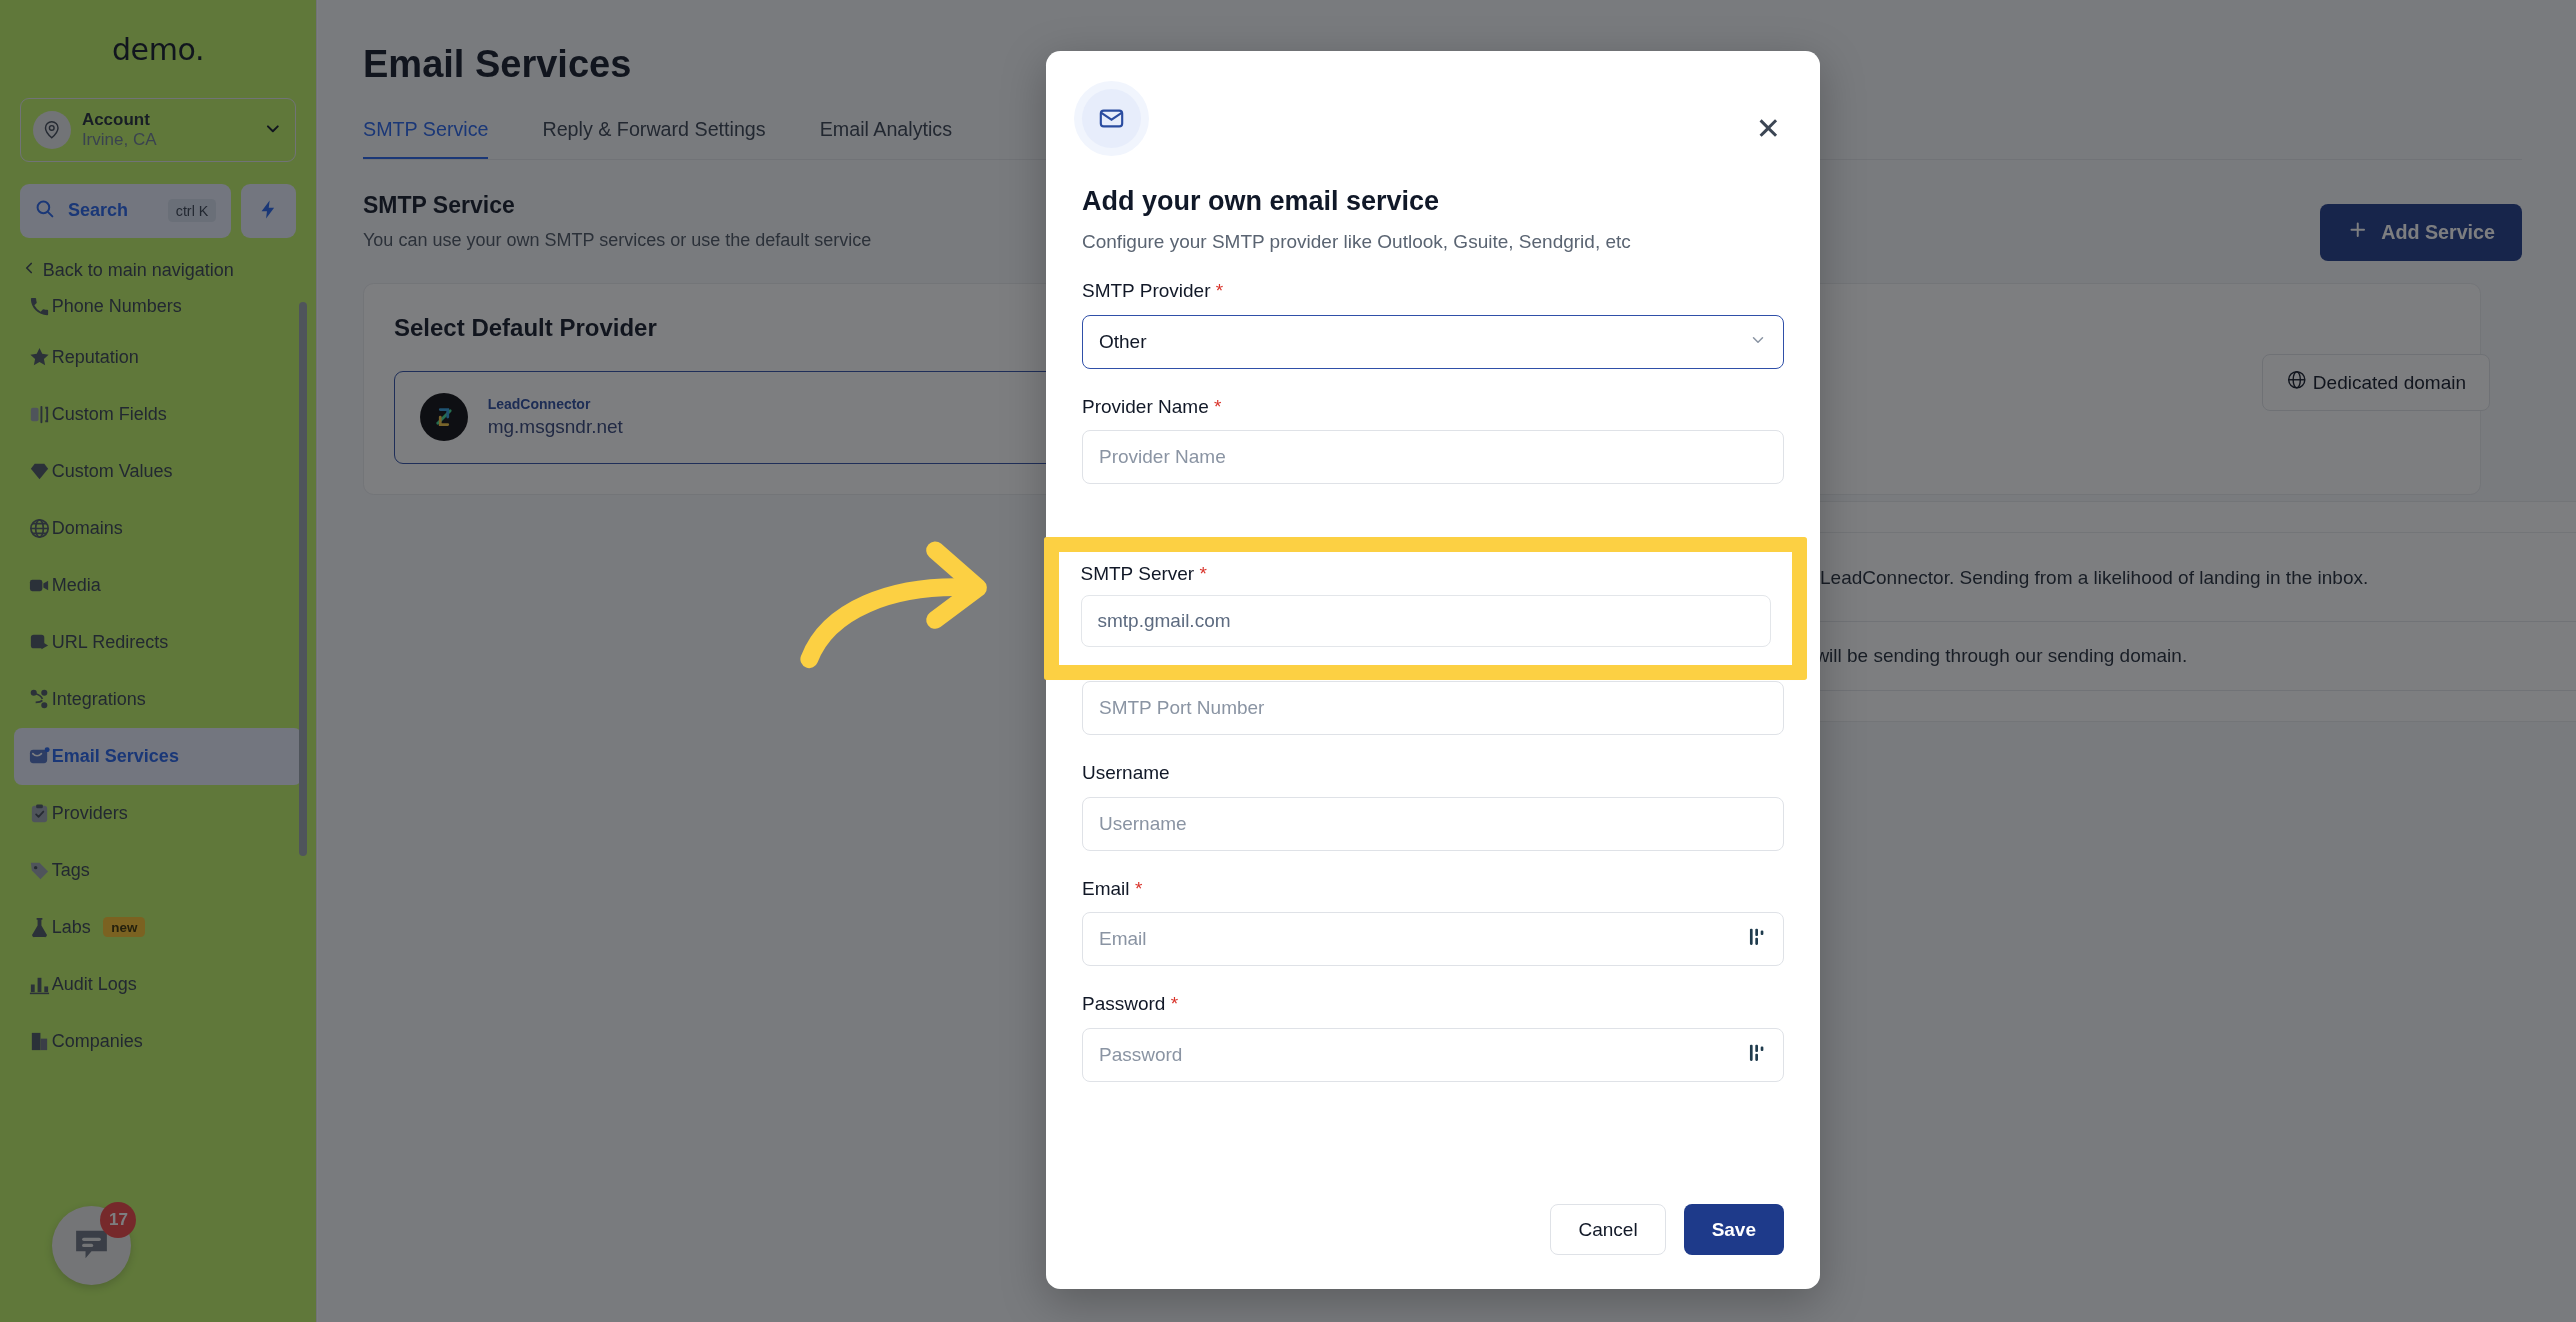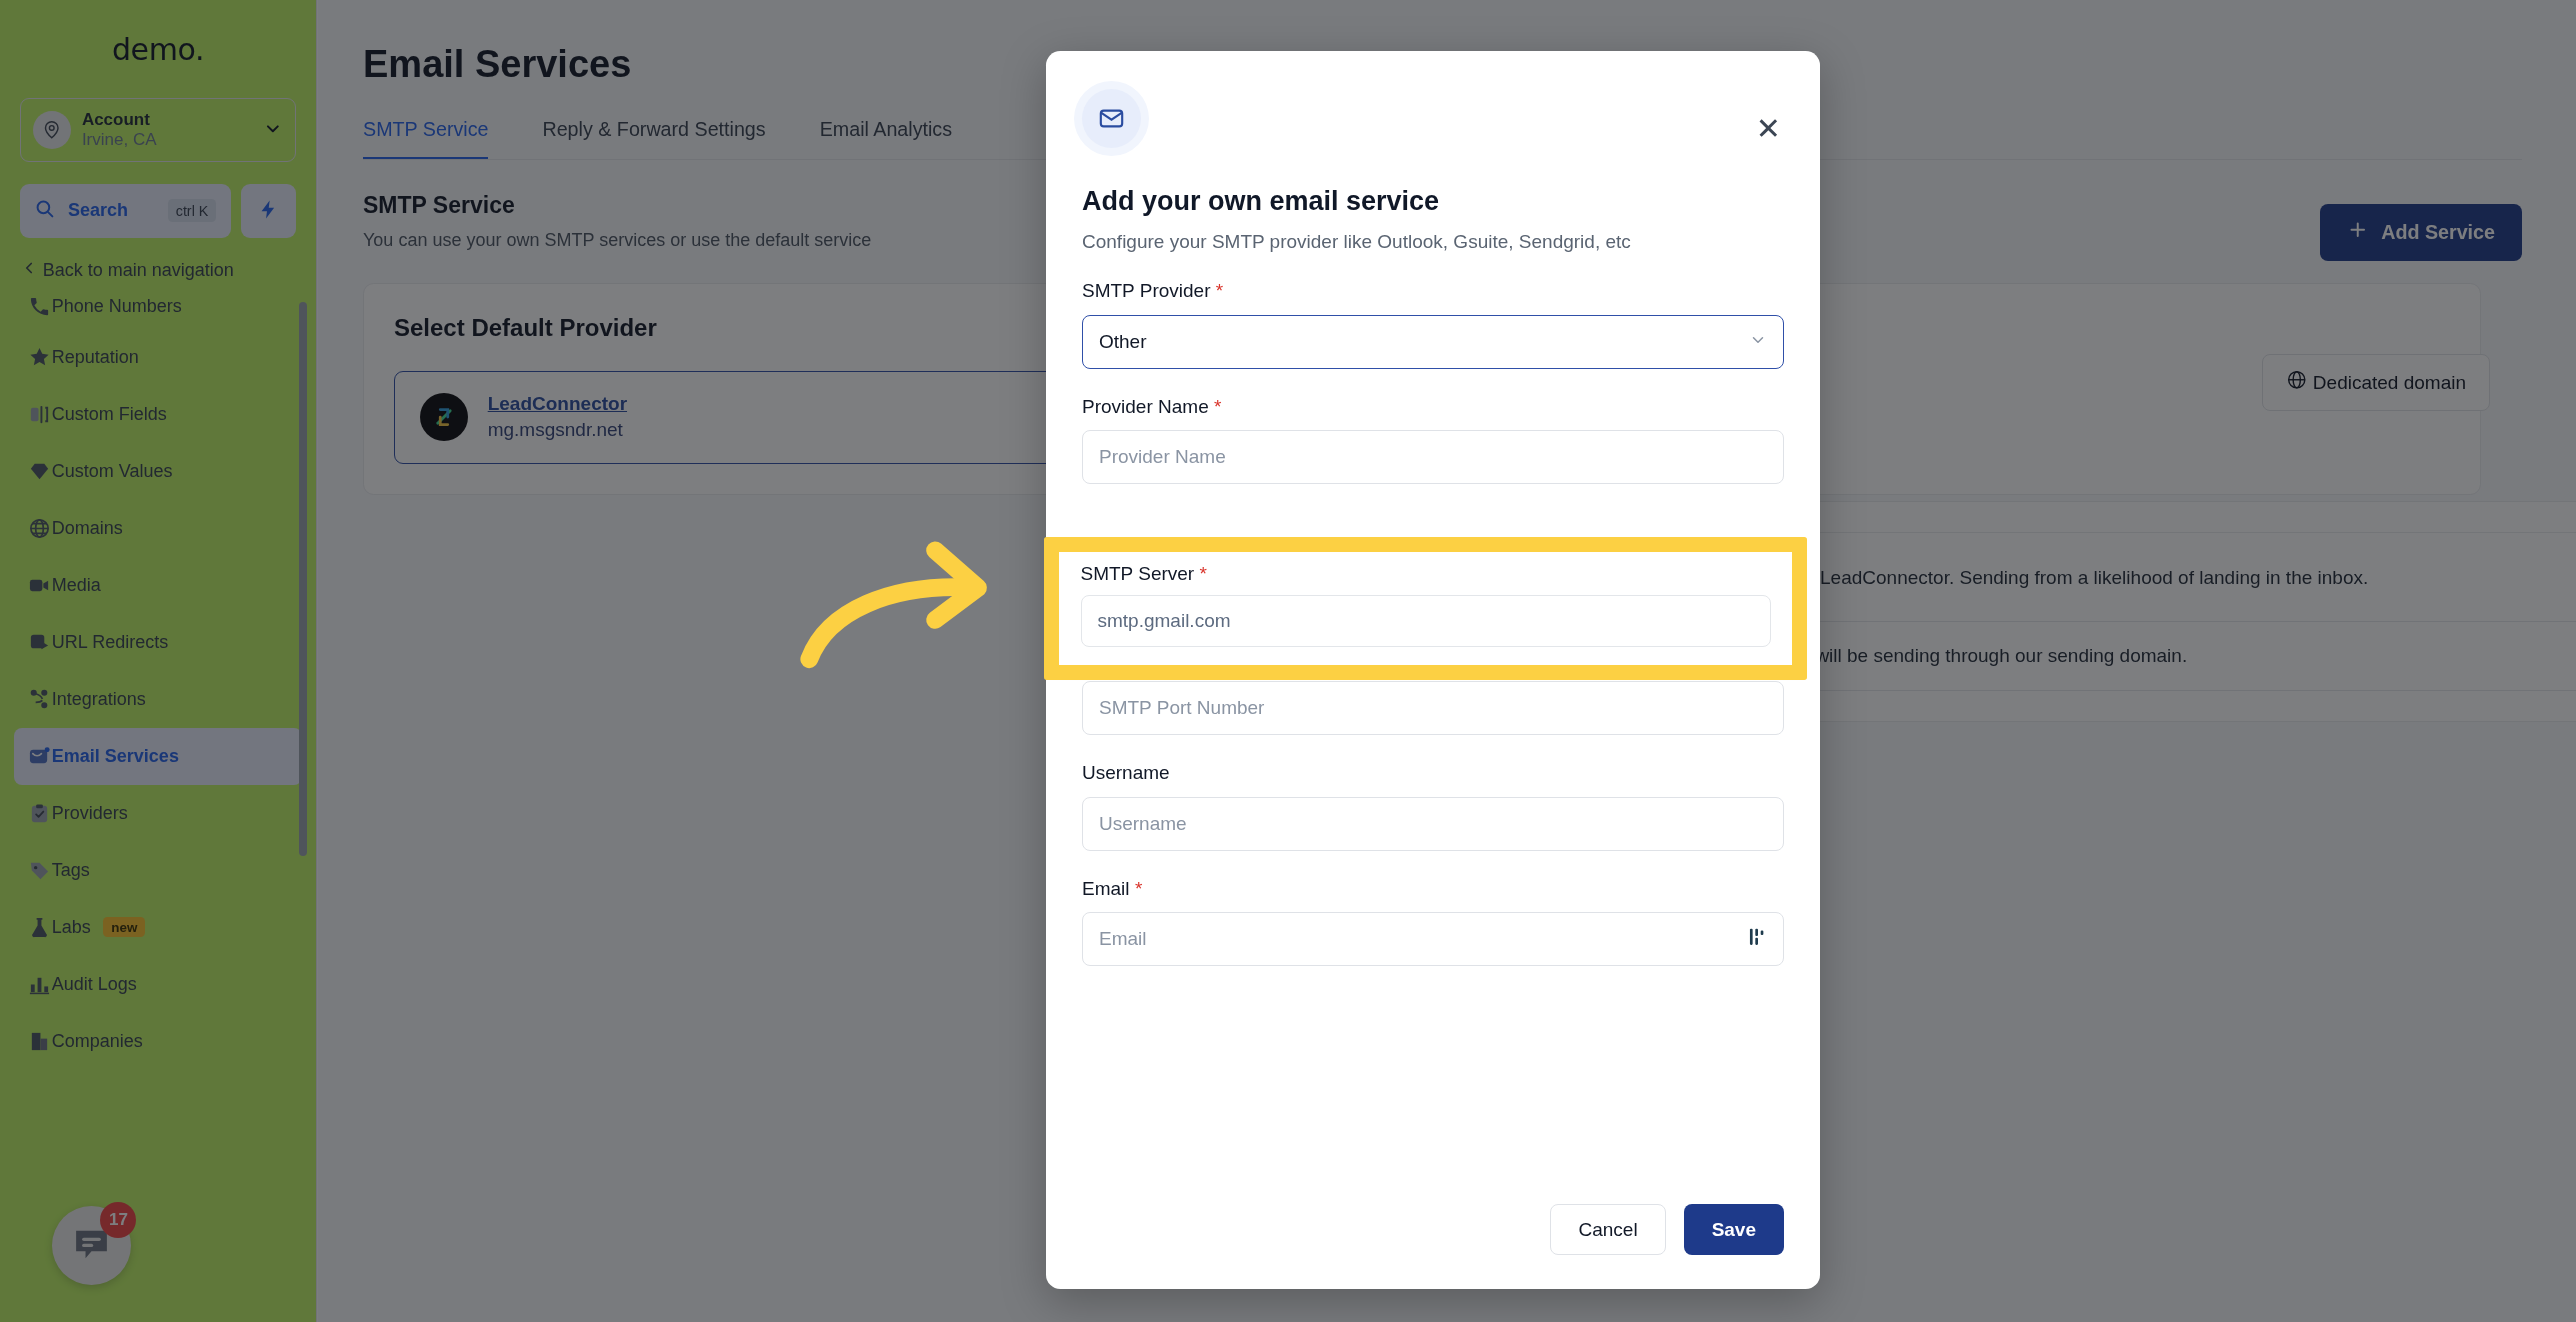--- a/index.html
+++ b/index.html
@@ -103,21 +103,21 @@
   }
   .card-h { font-size: 24px; font-weight: 600; color: #111827; }
   .provider-row {
     margin-top: 29px; border: 0.9px solid #2f4fa8; border-radius: 9px;
     padding: 21.5px 25px; display: flex; align-items: center; gap: 19.7px;
   }
   .provider-logo {
     width: 48px; height: 48px; border-radius: 50%; background: #0b0b0f;
     display:flex; align-items:center; justify-content:center; flex:0 0 auto;
   }
-  .provider-name { font-size: 19px; color: #2a4ca0; font-weight: 600; text-decoration: underline; }
+  .provider-name { font-size: 14px; color: #2a4ca0; font-weight: 600; }
   .provider-domain { font-size: 19px; color: #33447a; margin-top: 3.6px; }
 
   .add-service-btn {
     position: absolute; right: 54px; top: 204px;
     background: #1e3a8a; color: #fff; font-size: 19.7px; font-weight: 600;
     padding: 15px 27px; border-radius: 8px; display: flex; align-items: center; gap: 12.5px;
     border: none;
   }
   .dedicated-btn {
     position: absolute; right: 86px; top: 354px;
@@ -526,20 +526,36 @@
           <svg width="18" height="19.7" viewBox="0 0 20 22" fill="#1f3b4d">
               <rect x="1" y="2" width="3" height="18" rx="1.2"></rect>
               <rect x="7" y="2" width="3" height="8" rx="1.2"></rect>
               <rect x="7" y="12" width="3" height="8" rx="1.2"></rect>
               <rect x="13" y="4" width="3" height="5" rx="1.2"></rect>
             </svg>
         </span>
       </div>
     </div>
 
+    <div class="field">
+      <div class="field-label">
+        <span>Password</span><span class="req">*</span>
+      </div>
+      <div class="control">
+        <span class="ph">Password</span>
+        <span class="merge">
+          <svg width="18" height="19.7" viewBox="0 0 20 22" fill="#1f3b4d">
+              <rect x="1" y="2" width="3" height="18" rx="1.2"></rect>
+              <rect x="7" y="2" width="3" height="8" rx="1.2"></rect>
+              <rect x="7" y="12" width="3" height="8" rx="1.2"></rect>
+              <rect x="13" y="4" width="3" height="5" rx="1.2"></rect>
+            </svg>
+        </span>
+      </div>
+    </div>
 
     <div class="modal-footer">
       <button class="btn-cancel">Cancel</button>
       <button class="btn-save">Save</button>
     </div>
   </div>
 
   <div class="highlight-box">
     <div class="hl-label">
       <span>SMTP Server</span><span class="req">*</span>

